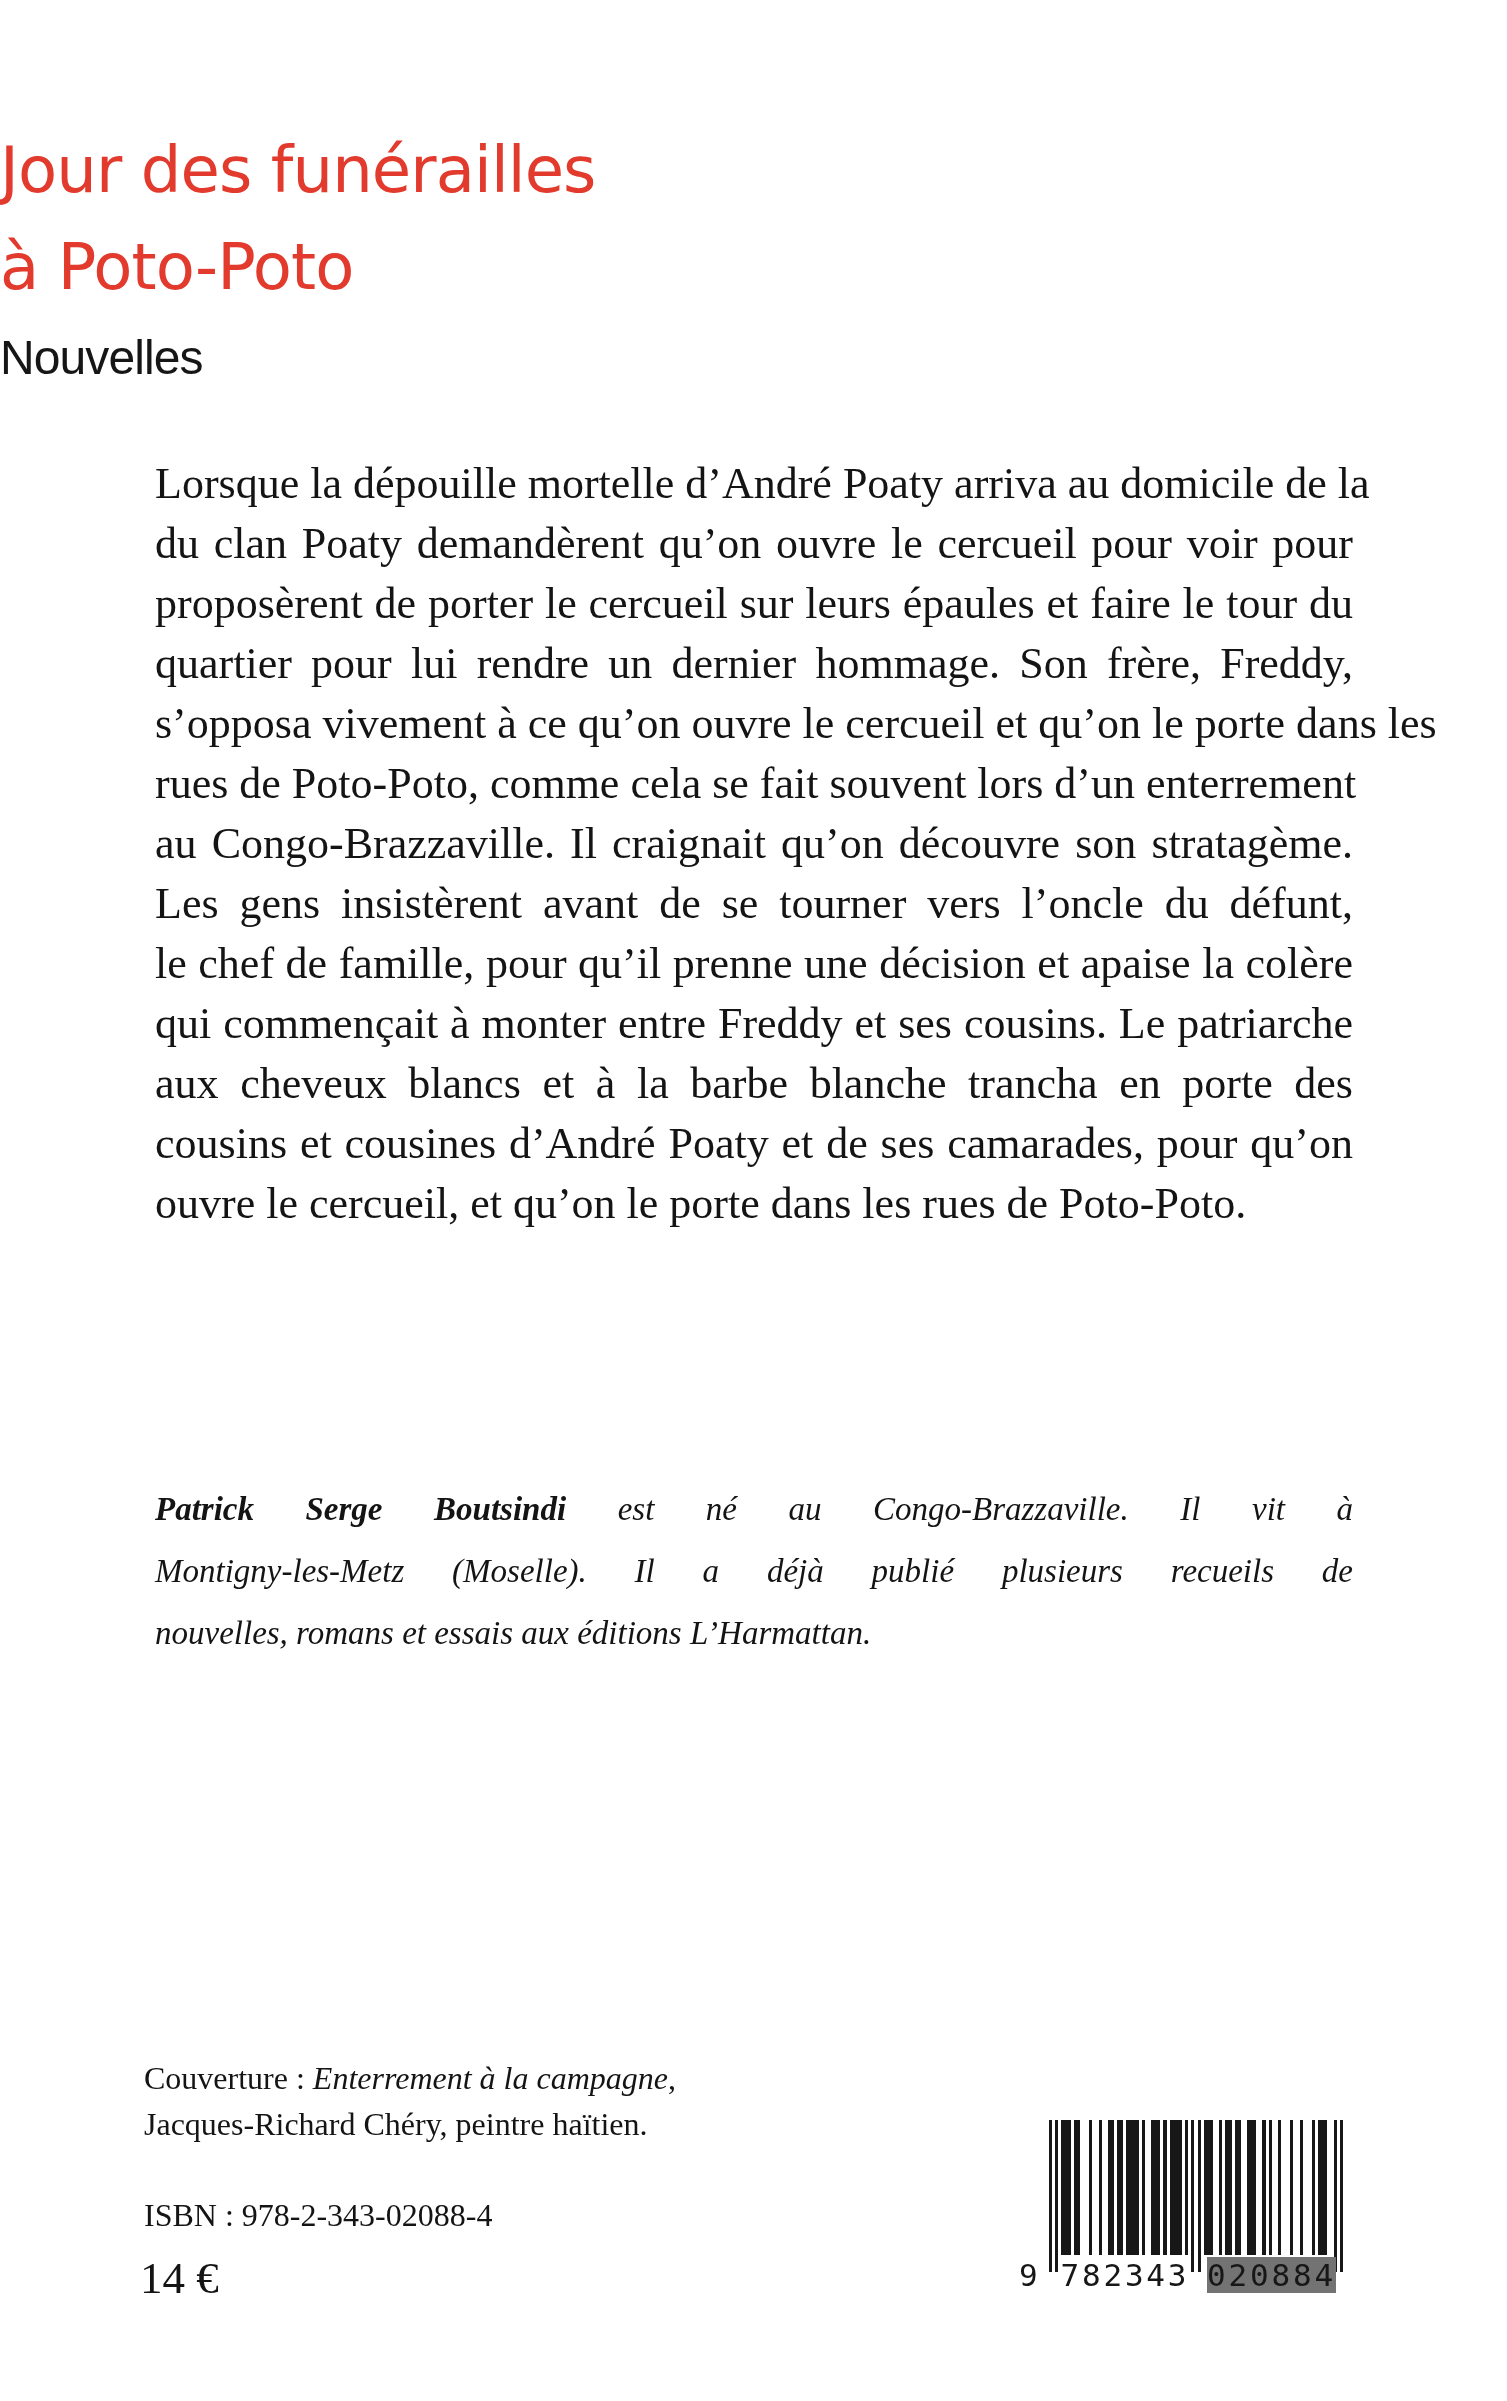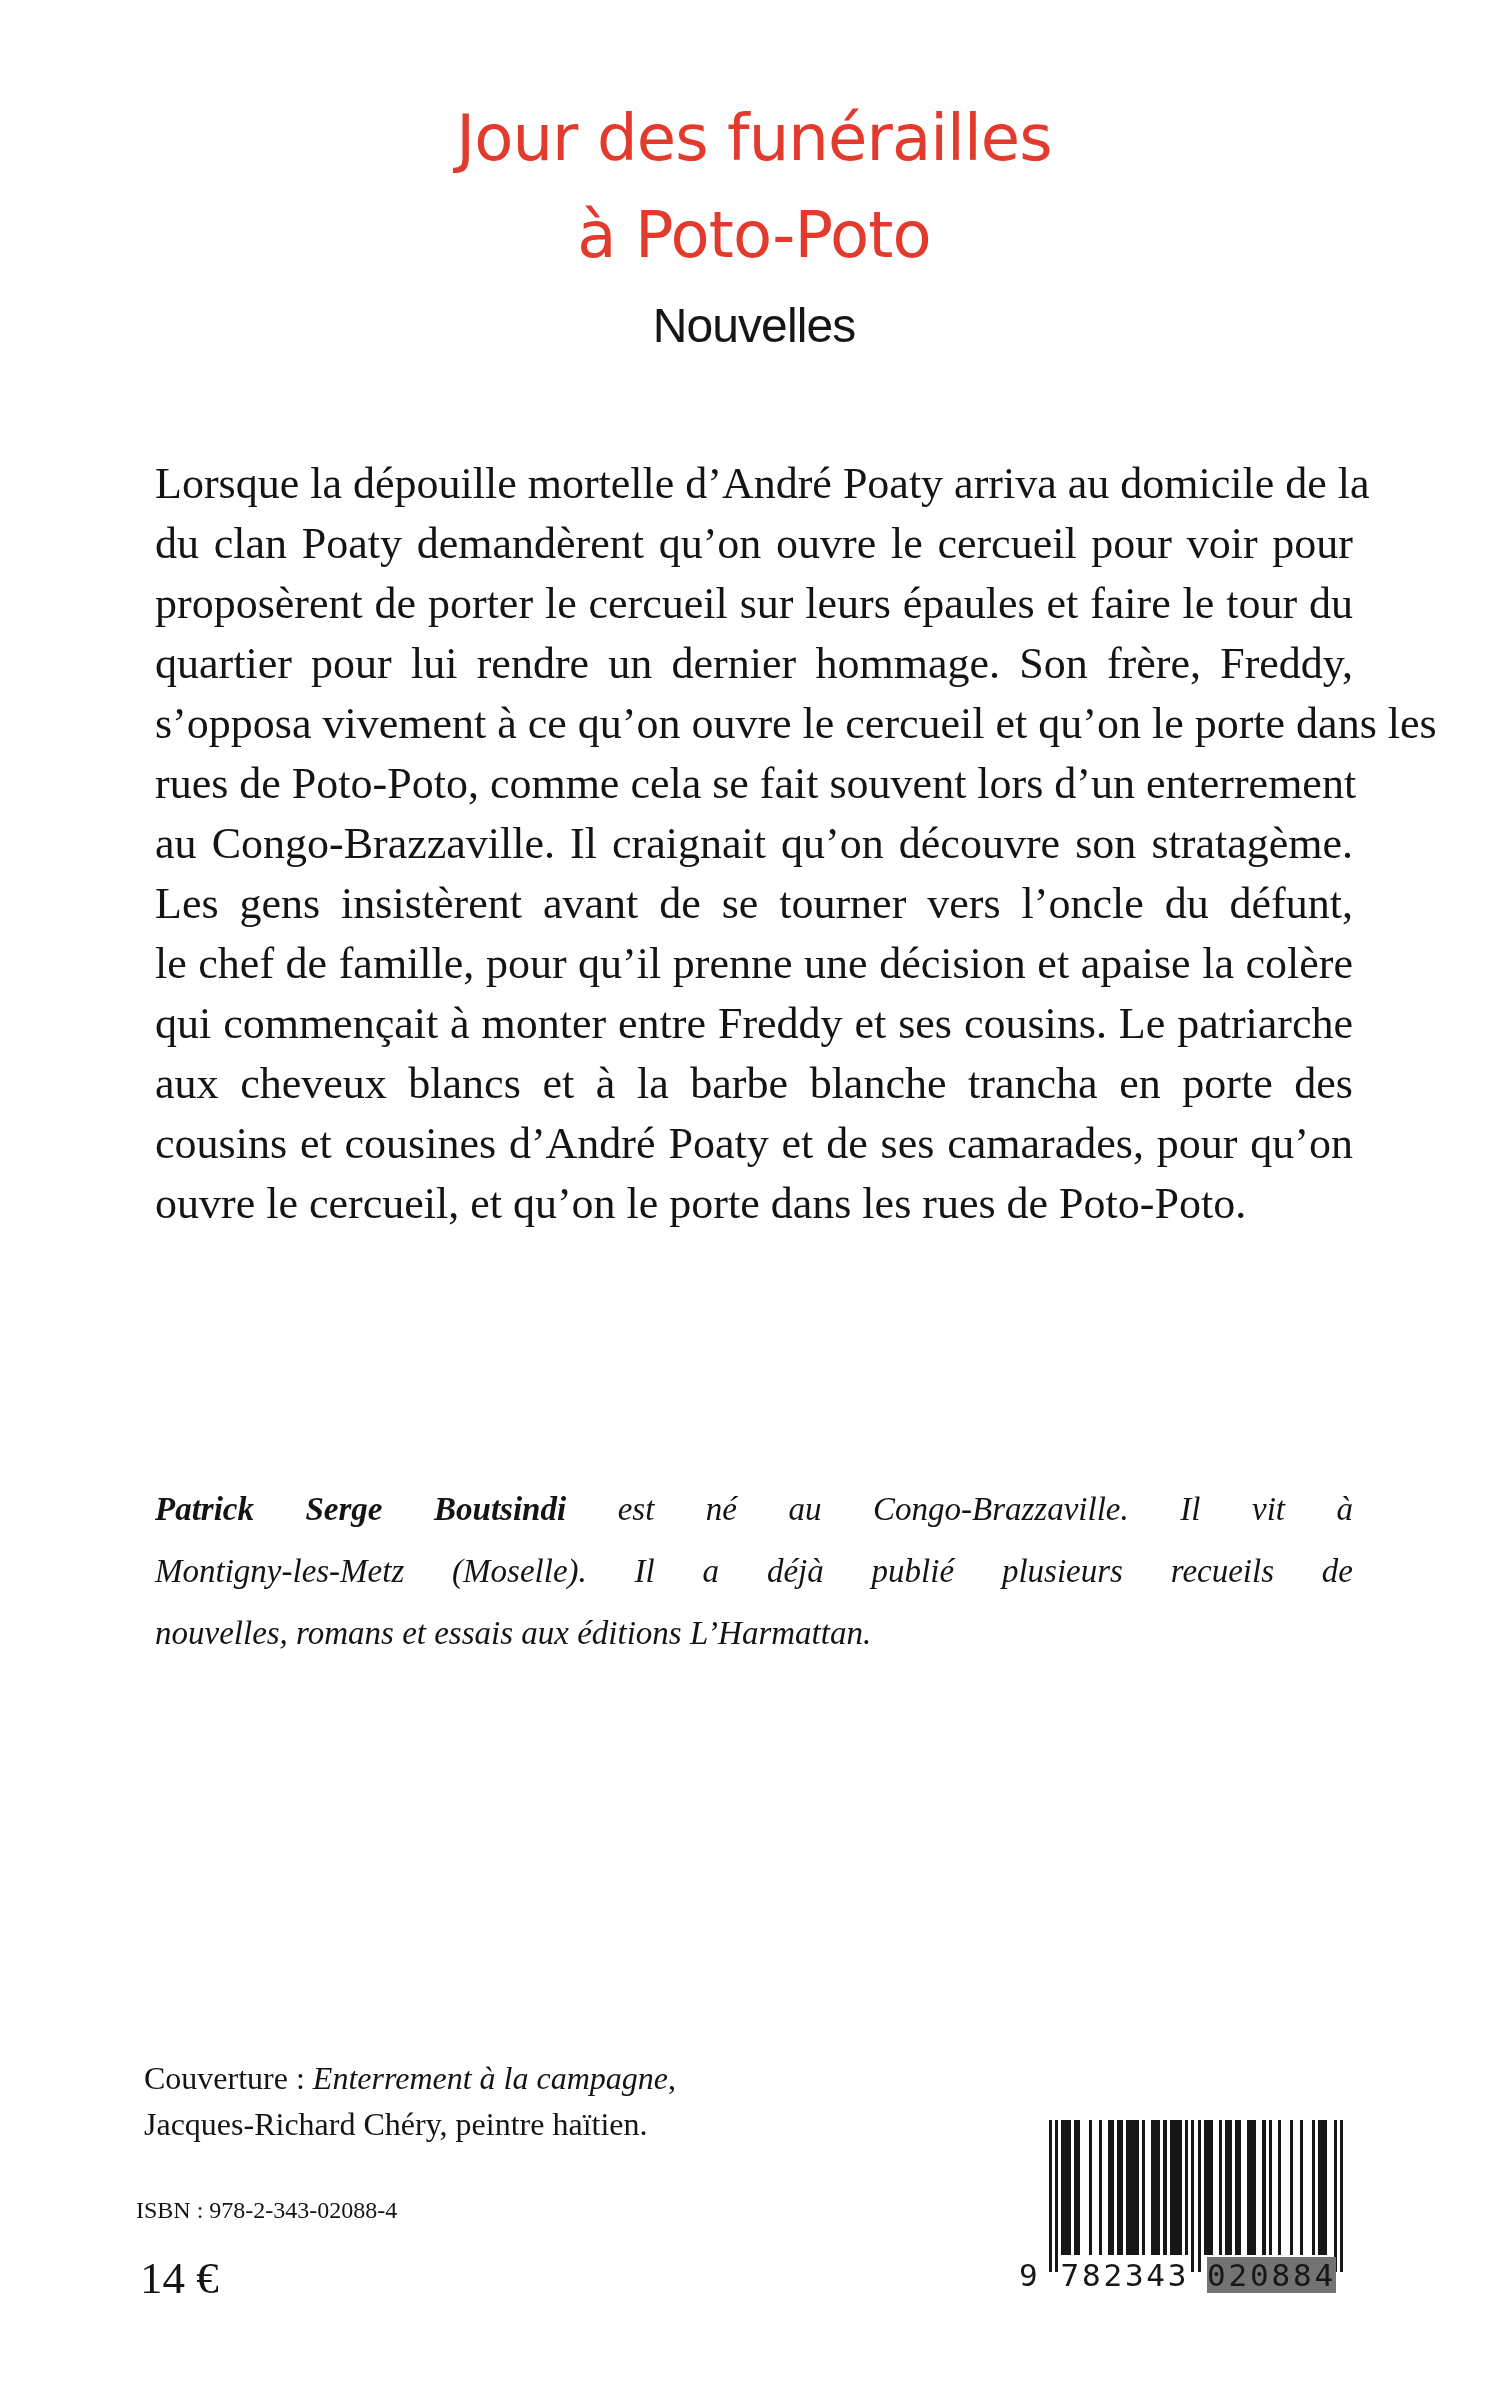--- a/index.html
+++ b/index.html
@@ -8,24 +8,23 @@
     width: 1508px;
     height: 2402px;
     background: #ffffff;
     overflow: hidden;
     color: #1c1c1c;
   }
 
   
   .title-block {
     position: absolute;
-    top: 90px;
+    top: 122px;
     left: 0;
     width: 100%;
-    text-align: center;
   }
   .title-line {
     font-family: "DejaVu Sans", sans-serif;
     font-size: 64px;
     line-height: 97px;
     letter-spacing: -0.9px;
     color: #e23a2d;
     font-weight: 400;
   }
   .subtitle {
@@ -81,23 +80,23 @@
     font-family: "Liberation Serif", serif;
     font-size: 32px;
     line-height: 46px;
     color: #141414;
   }
   .artwork-title { font-style: italic; }
 
   .isbn {
     position: absolute;
     top: 2197px;
-    left: 136px;
-    font-family: "Liberation Serif", serif;
-    font-size: 24px;
+    left: 144px;
+    font-family: "Liberation Serif", serif;
+    font-size: 32px;
     color: #141414;
   }
 
   .price {
     position: absolute;
     top: 2252px;
     left: 140px;
     font-family: "Liberation Serif", serif;
     font-size: 45px;
     color: #141414;

